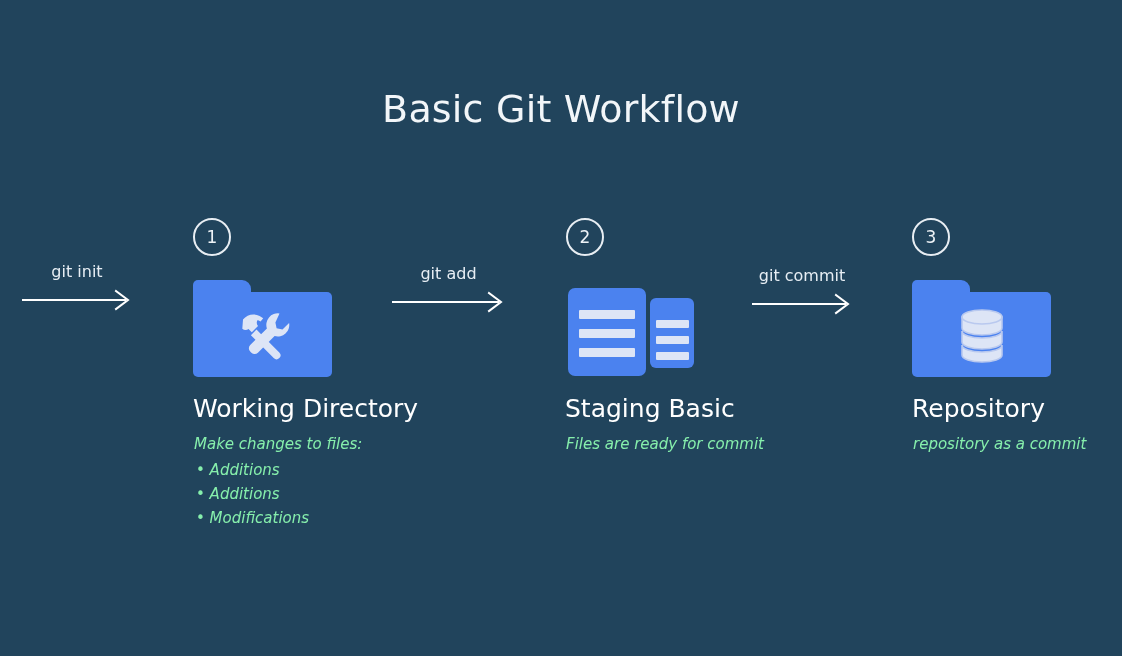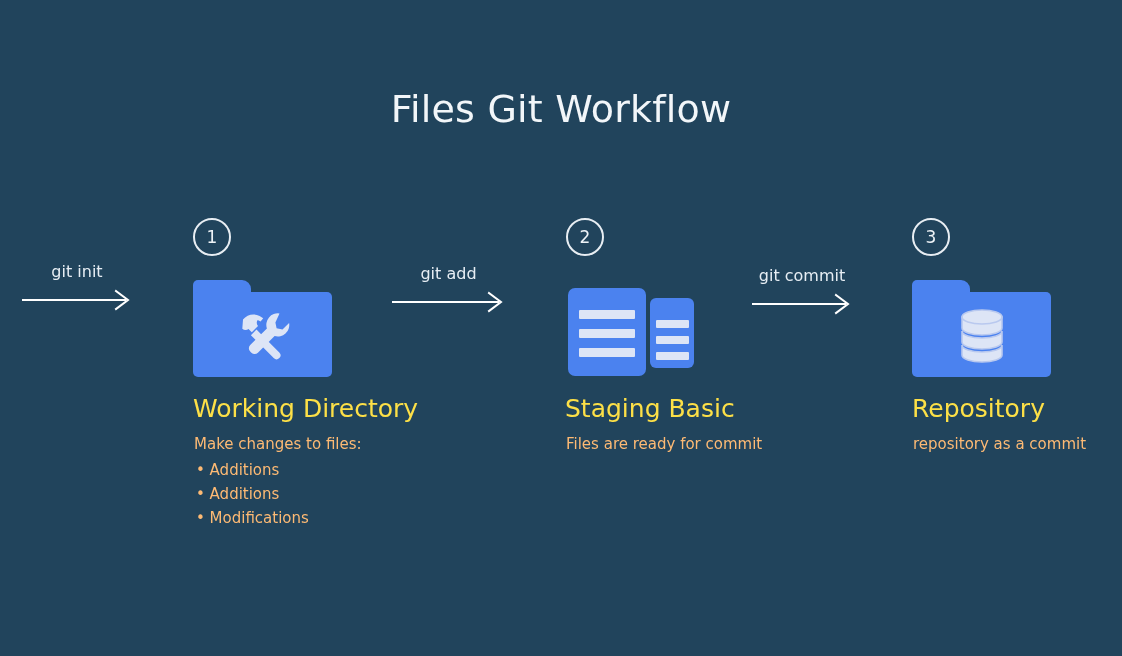--- a/index.html
+++ b/index.html
@@ -147,31 +147,32 @@
   .card-back .l2 { top: 38px; }
   .card-back .l3 { top: 54px; }
 
   
   .stage-title {
     position: absolute;
     top: 175px;
     left: 0;
     font-size: 25px;
     font-weight: 400;
-    color: #fde047;
+    color: #ffffff;
     line-height: 32px;
     white-space: nowrap;
   }
   .stage-desc {
     position: absolute;
     top: 214px;
     left: 1px;
     font-size: 15px;
-    color: #fdba74;
+    color: #86efac;
     line-height: 24px;
+    font-style: italic;
   }
   .stage-desc .bullets {
     margin: 2px;
     padding: 0;
     list-style: none;
   }
   .stage-desc .bullets li { white-space: nowrap; }
 
   
   .arrow-group { position: absolute; }
@@ -194,21 +195,21 @@
   }
   .ag-1 { left: 22px;  top: 262px; width: 110px; }
   .ag-2 { left: 392px; top: 264px; width: 113px; }
   .ag-3 { left: 752px; top: 266px; width: 100px; }
 </style>
 </head>
 <body>
 
 <div class="canvas">
 
-  <div class="title">Files Git Workflow</div>
+  <div class="title">Basic Git Workflow</div>
 
   <div class="arrow-group ag-1">
     <div class="arrow-label">git init</div>
     <svg class="arrow-svg" width="110" height="24" viewBox="0 0 110 24">
       <path d="M0 12 H104" stroke="#ffffff" stroke-width="2" fill="none"></path>
       <path d="M94 3 L106 12 L94 21" stroke="#ffffff" stroke-width="2" fill="none" stroke-linecap="square"></path>
     </svg>
   </div>
 
   <div class="stage stage-1">

